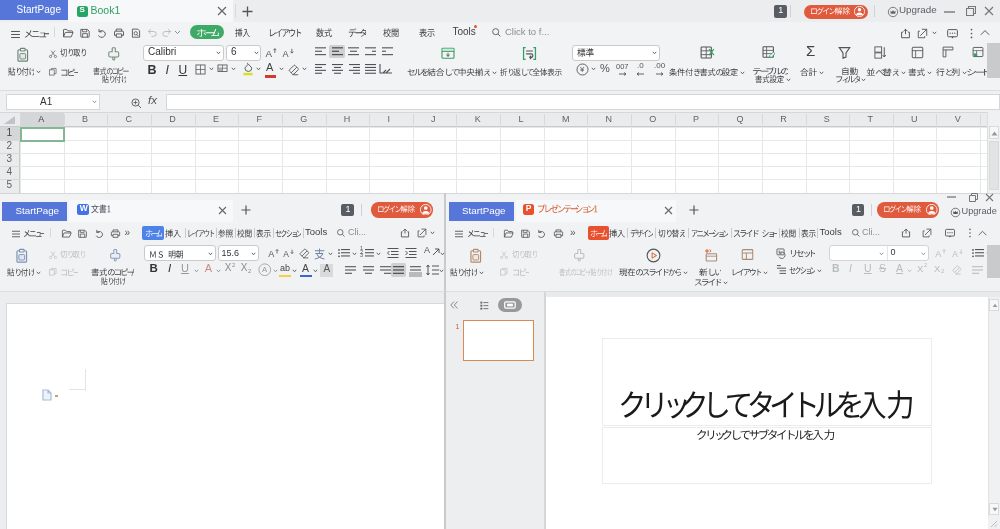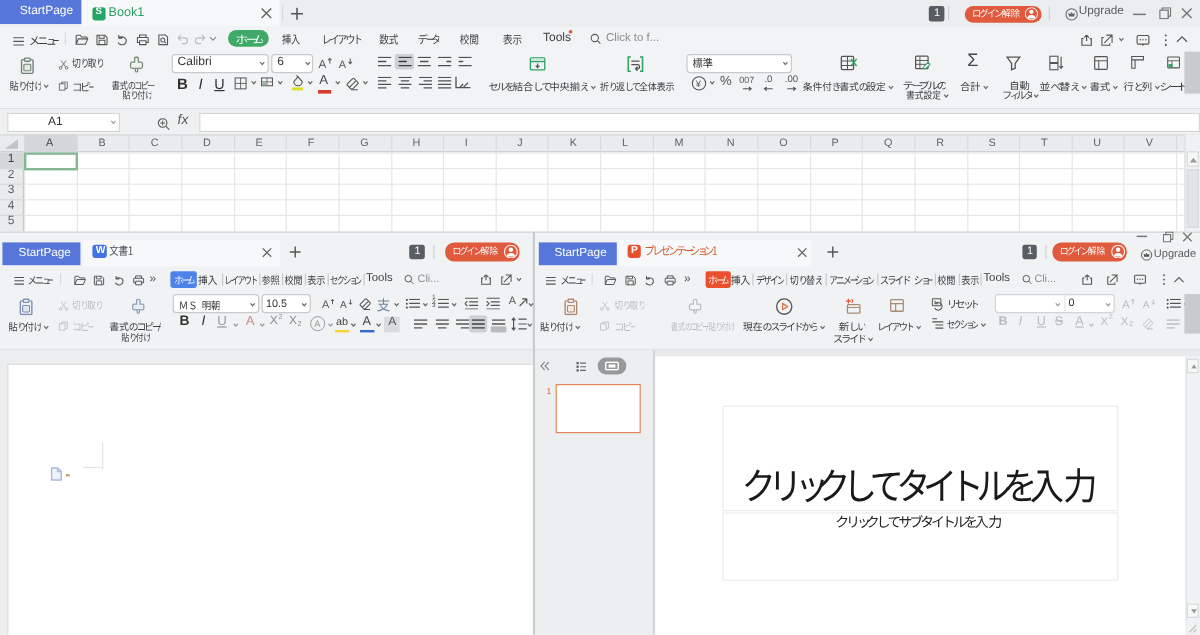--- a/index.html
+++ b/index.html
@@ -869,21 +869,21 @@
       <use href="#gff2d" x="0"></use>
       <use href="#gff33" x="1000"></use>
       <use href="#g660e" x="2450"></use>
       <use href="#g671d" x="3430"></use>
     </g>
   </svg>
 <svg style="position:absolute;left:208.0px;top:251.5px" width="5.0" height="4.0" viewBox="0 0 5 4" fill="none">
     <path d="M0.8 0.8 L2.5 2.8 L4.2 0.8" stroke="#666" stroke-width="1"></path>
   </svg>
 <div style="position:absolute;left:218.0px;top:245.0px;width:41.0px;height:16.0px;background:#fff;border:1px solid #c9cacb;border-radius:3px"></div>
-<div style="position:absolute;left:221.6px;top:249.0px;font-size:9.0px;line-height:1;color:#333;white-space:nowrap">10.5</div>
+<div style="position:absolute;left:221.6px;top:249.0px;font-size:9.0px;line-height:1;color:#333;white-space:nowrap">15.6</div>
 <svg style="position:absolute;left:251.0px;top:251.5px" width="5.0" height="4.0" viewBox="0 0 5 4" fill="none">
     <path d="M0.8 0.8 L2.5 2.8 L4.2 0.8" stroke="#666" stroke-width="1"></path>
   </svg>
 <svg style="position:absolute;left:266.5px;top:247.0px" width="13.0" height="13.0" viewBox="0 0 20 20" fill="none">
     <text x="2" y="15" font-family="Liberation Sans" font-size="14" fill="#555">A</text>
     <path d="M15.5 10 V4 M13.5 6 l2-2.2 2 2.2" stroke="#555" stroke-width="1.2"></path>
   </svg>
 <svg style="position:absolute;left:281.5px;top:247.0px" width="13.0" height="13.0" viewBox="0 0 20 20" fill="none">
     <text x="2" y="15" font-family="Liberation Sans" font-size="13" fill="#555">A</text>
     <path d="M15.5 4 V10 M13.5 8 l2 2.2 2-2.2" stroke="#555" stroke-width="1.2"></path>

